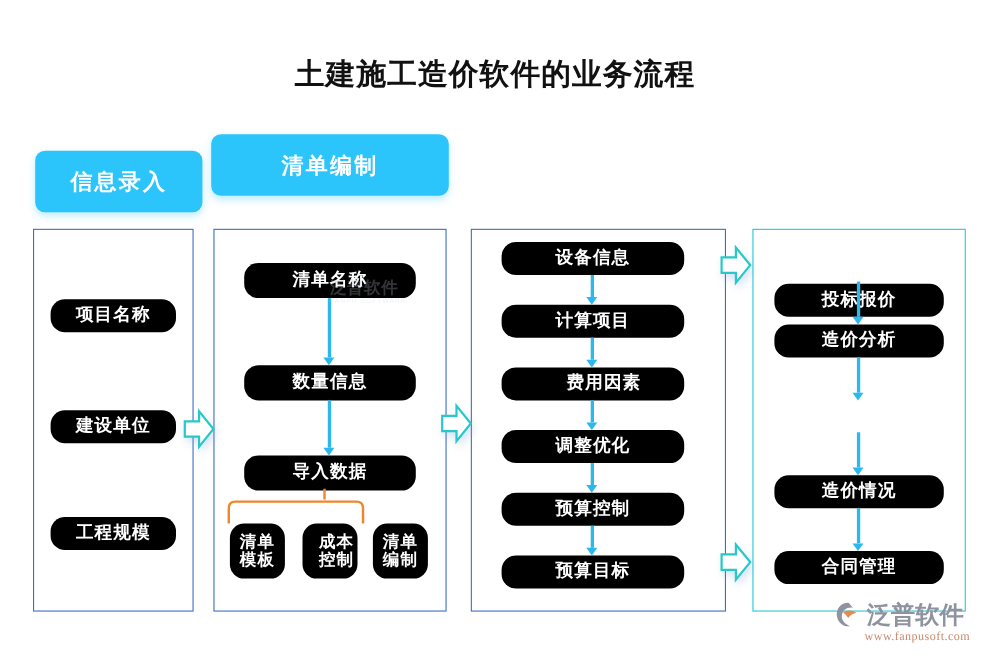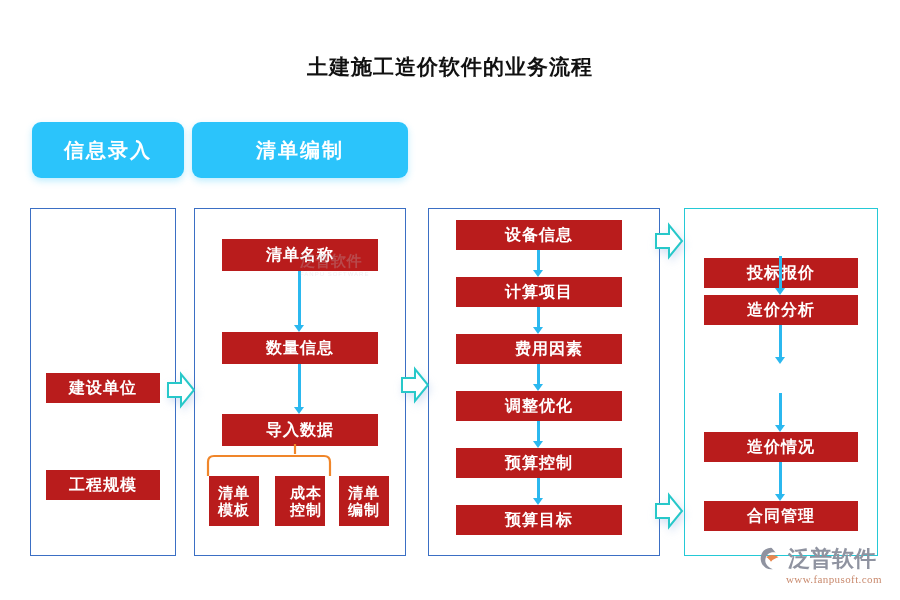--- a/index.html
+++ b/index.html
@@ -21,21 +21,21 @@
     box-sizing: border-box;
   }
 
   
   .page-title {
     position: absolute;
     top: 48px;
     left: 0;
     width: 900px;
     text-align: center;
-    font-size: 21px;
+    font-size: 27px;
     font-weight: bold;
     color: #111111;
     letter-spacing: 1px;
     line-height: 38px;
   }
 
   
   .header-row {
     position: absolute;
     top: 122px;
@@ -51,21 +51,21 @@
     background: #2bc4fb;
     color: #ffffff;
     font-size: 20px;
     font-weight: bold;
     letter-spacing: 2px;
     display: flex;
     align-items: center;
     justify-content: center;
     box-shadow: 0 3px 7px rgba(43,196,251,0.30);
   }
-  .hp-1 { left: 32px;  width: 152px; }
+  .hp-1 { left: 32px;  width: 152px; margin-top: 15px; }
   .hp-2 { left: 192px; width: 216px; }
   .hp-3 { left: 432px; width: 218px; }
   .hp-4 { left: 686px; width: 178px; }
 
   
   .panel {
     position: absolute;
     top: 208px;
     height: 348px;
     box-sizing: border-box;
@@ -75,30 +75,31 @@
   .panel-cyan  { border: 1.6px solid #24c9d6; }
 
   .panel-1 { left: 30px;  width: 146px; }
   .panel-2 { left: 194px; width: 212px; }
   .panel-3 { left: 428px; width: 232px; }
   .panel-4 { left: 684px; width: 194px; }
 
   
   .node {
     position: absolute;
-    background: #b91c1c;
+    background: #000000;
     color: #ffffff;
     font-weight: bold;
     display: flex;
     align-items: center;
     justify-content: center;
     letter-spacing: 1px;
     text-align: center;
     box-sizing: border-box;
     line-height: 1.15;
+    border-radius: 13px;
   }
   .node-lg { font-size: 16px; }
 
   
   .c1-node { left: 46px; width: 114px; height: 30px; }
   .c1-n1 { top: 272px; }
   .c1-n2 { top: 373px; text-align: center; }
   .c1-n3 { top: 470px; }
 
   
@@ -260,20 +261,21 @@
   <div class="header-row">
     <div class="header-pill hp-1">信息录入</div>
     <div class="header-pill hp-2">清单编制</div>
   </div>
 
   <div class="panel panel-blue panel-1"></div>
   <div class="panel panel-blue panel-2"></div>
   <div class="panel panel-blue panel-3"></div>
   <div class="panel panel-cyan panel-4"></div>
 
+  <div class="node node-lg c1-node c1-n1">项目名称</div>
   <div class="node node-lg c1-node c1-n2">建设单位</div>
   <div class="node node-lg c1-node c1-n3">工程规模</div>
 
   <div class="node node-lg c2-node c2-n1">清单名称</div>
   <div class="node node-lg c2-node c2-n2">数量信息</div>
   <div class="node node-lg c2-node c2-n3">导入数据</div>
 
   <div class="vconn c2-a1"></div>
   <div class="vhead c2-h1"></div>
   <div class="vconn c2-a2"></div>

